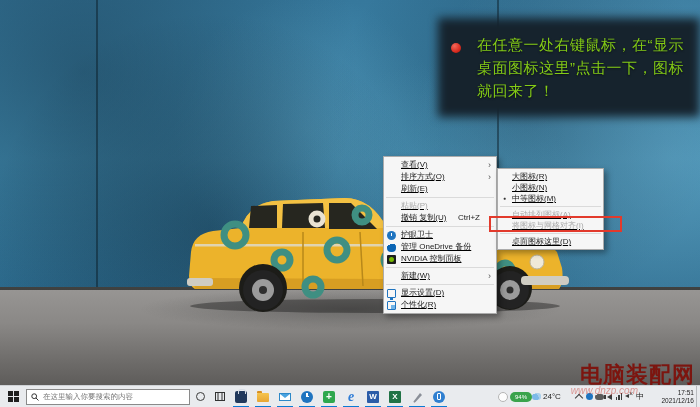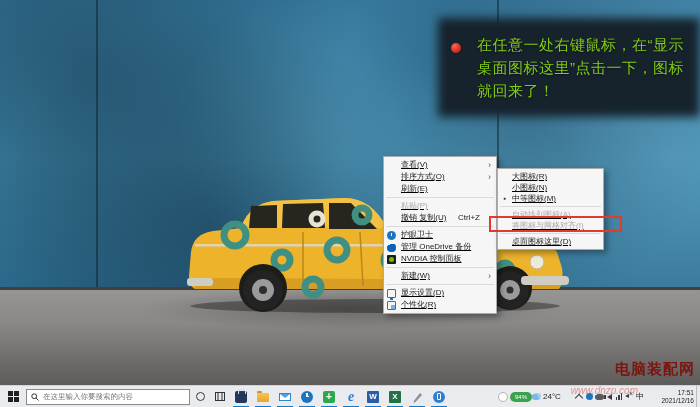--- a/index.html
+++ b/index.html
@@ -30,21 +30,21 @@
 
   
   .annotation{position:absolute;left:477px;top:33px;width:220px;z-index:6;
     color:#84cc16;font-size:15px;line-height:23px;letter-spacing:.5px;
     text-shadow:0 1px 2px rgba(0,0,0,.6);}
   .marker{position:absolute;left:451px;top:43px;width:10px;height:10px;border-radius:50%;
     background:radial-gradient(circle at 35% 30%,#f4685a,#d92c20 60%,#9c150c);z-index:6;}
 
   
   .watermark{position:absolute;right:5px;top:360px;z-index:7;color:#7c150f;
-    font-size:15px;font-weight:bold;letter-spacing:1px;}
+    font-size:22px;font-weight:bold;letter-spacing:1px;}
   .url-mark{position:absolute;right:62px;top:385px;z-index:45;color:rgba(200,40,30,.45);
     font-size:10px;font-style:italic;text-align:right;}
 
   
   .menu{position:absolute;background:#f6f6f6;border:1px solid #ababab;
     box-shadow:3px 3px 6px rgba(0,0,0,.35);padding:2px 0;box-sizing:border-box;z-index:20;text-decoration:underline;}
   .menu-main{left:383px;top:156px;width:114px;}
   .menu-sub{left:497px;top:156px;width:107px;z-index:21;margin-top:12px;}
   .mi{position:relative;height:12px;line-height:12px;font-size:8px;color:#1b1b1b;
     padding-left:17px;white-space:nowrap;}

